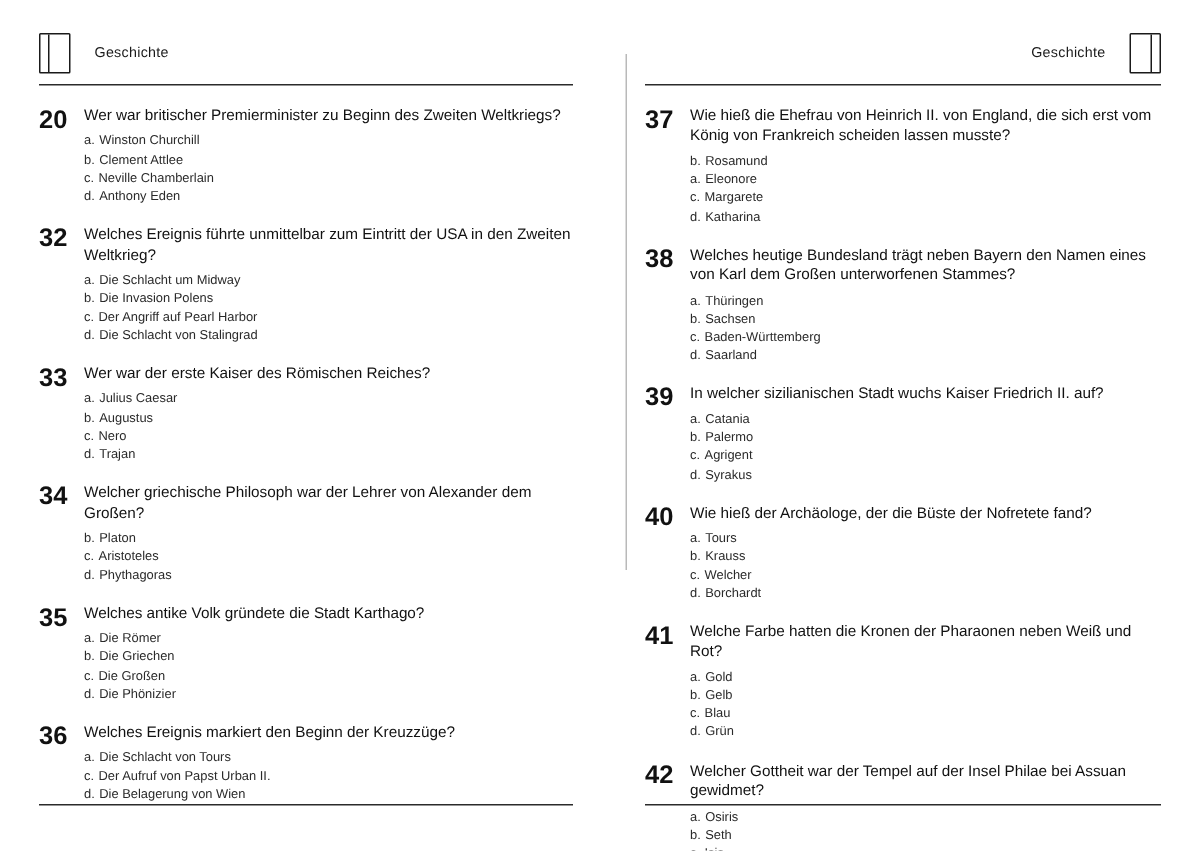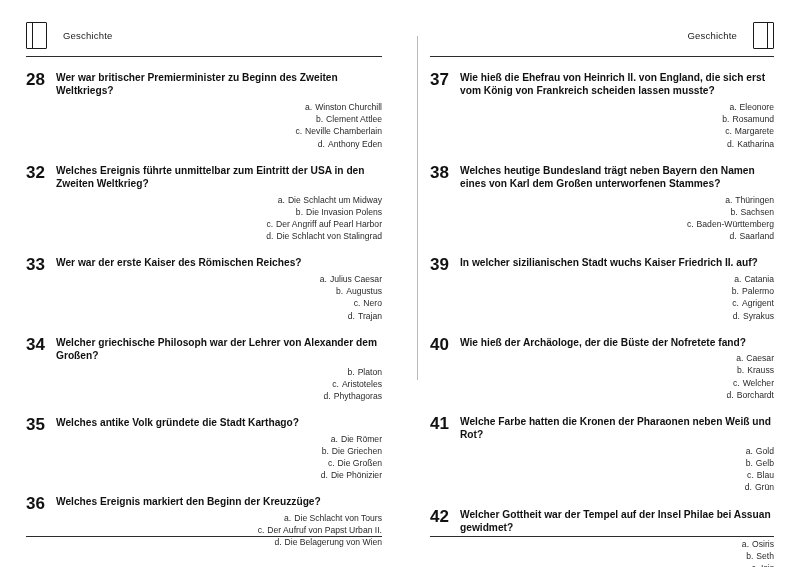--- a/index.html
+++ b/index.html
@@ -83,26 +83,26 @@
     font-size: 17px;
     font-weight: bold;
     width: 30px;
     flex: none;
     line-height: 1.05;
     color: #111;
   }
   .qbody { flex: 1; }
   .qtext {
     font-size: 10.2px;
-    font-weight: bold;
+    font-weight: normal;
     line-height: 1.32;
     margin-bottom: 3px;
     color: #111;
   }
-  .answers { margin: 0; padding: 0; list-style: none; text-align: right; }
+  .answers { margin: 0; padding: 0; list-style: none; }
   .answer {
     font-size: 8.6px;
     line-height: 1.42;
     color: #2a2a2a;
     white-space: nowrap;
   }
   .answer .letter { margin-right: 3px; }
 
   .vdivider {
     position: absolute;
@@ -133,21 +133,21 @@
 <div class="page">
 
   <div class="column col-left">
     <div class="header left">
       <div class="book-icon"></div>
       <div class="header-title">Geschichte</div>
     </div>
     <hr class="hr">
     <div class="qlist" id="left-list">
         <div class="question">
-          <div class="qnum">28</div>
+          <div class="qnum">20</div>
           <div class="qbody">
             <div class="qtext">Wer war britischer Premierminister zu Beginn des Zweiten Weltkriegs?</div>
             <ul class="answers">
               <li class="answer"><span class="letter">a.</span><span>Winston Churchill</span></li>
               <li class="answer"><span class="letter">b.</span><span>Clement Attlee</span></li>
               <li class="answer"><span class="letter">c.</span><span>Neville Chamberlain</span></li>
               <li class="answer"><span class="letter">d.</span><span>Anthony Eden</span></li>
             </ul>
           </div>
         </div>
@@ -218,22 +218,22 @@
       <div class="header-title">Geschichte</div>
       <div class="book-icon mirror"></div>
     </div>
     <hr class="hr">
     <div class="qlist" id="right-list">
         <div class="question">
           <div class="qnum">37</div>
           <div class="qbody">
             <div class="qtext">Wie hieß die Ehefrau von Heinrich II. von England, die sich erst vom König von Frankreich scheiden lassen musste?</div>
             <ul class="answers">
+              <li class="answer"><span class="letter">b.</span><span>Rosamund</span></li>
               <li class="answer"><span class="letter">a.</span><span>Eleonore</span></li>
-              <li class="answer"><span class="letter">b.</span><span>Rosamund</span></li>
               <li class="answer"><span class="letter">c.</span><span>Margarete</span></li>
               <li class="answer"><span class="letter">d.</span><span>Katharina</span></li>
             </ul>
           </div>
         </div>
         <div class="question">
           <div class="qnum">38</div>
           <div class="qbody">
             <div class="qtext">Welches heutige Bundesland trägt neben Bayern den Namen eines von Karl dem Großen unterworfenen Stammes?</div>
             <ul class="answers">
@@ -254,21 +254,21 @@
               <li class="answer"><span class="letter">c.</span><span>Agrigent</span></li>
               <li class="answer"><span class="letter">d.</span><span>Syrakus</span></li>
             </ul>
           </div>
         </div>
         <div class="question">
           <div class="qnum">40</div>
           <div class="qbody">
             <div class="qtext">Wie hieß der Archäologe, der die Büste der Nofretete fand?</div>
             <ul class="answers">
-              <li class="answer"><span class="letter">a.</span><span>Caesar</span></li>
+              <li class="answer"><span class="letter">a.</span><span>Tours</span></li>
               <li class="answer"><span class="letter">b.</span><span>Krauss</span></li>
               <li class="answer"><span class="letter">c.</span><span>Welcher</span></li>
               <li class="answer"><span class="letter">d.</span><span>Borchardt</span></li>
             </ul>
           </div>
         </div>
         <div class="question">
           <div class="qnum">41</div>
           <div class="qbody">
             <div class="qtext">Welche Farbe hatten die Kronen der Pharaonen neben Weiß und Rot?</div>

